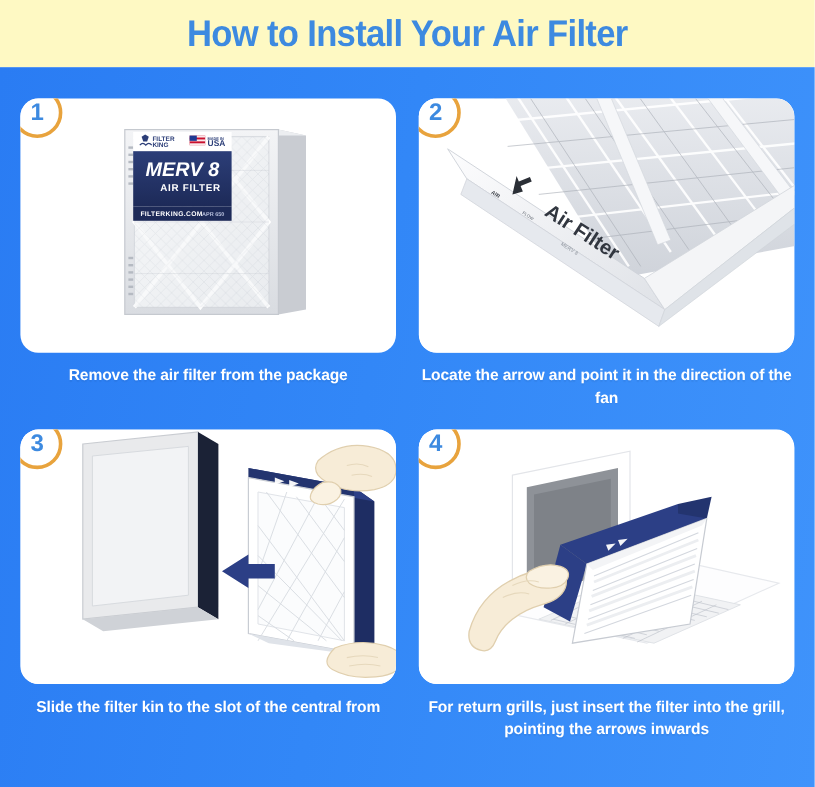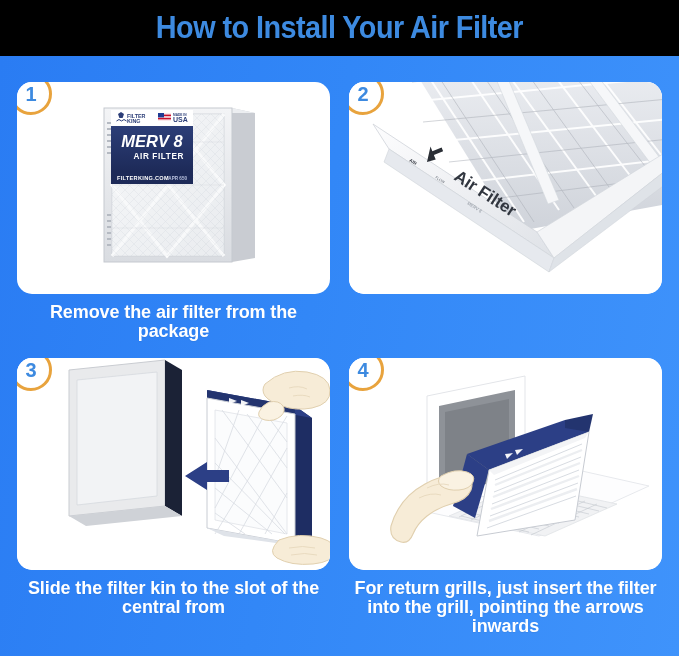--- a/index.html
+++ b/index.html
@@ -6,21 +6,21 @@
   body{
     width:679px;height:656px;overflow:hidden;
     background:#ffffff;
     font-family:"Liberation Sans", sans-serif;
   }
   .page{position:relative;width:679px;height:656px;background:#ffffff;}
 
   
   .header{
     position:absolute;left:0;top:0;width:679px;height:56px;
-    background:#000000;
+    background:#fef9c3;
     display:flex;align-items:center;justify-content:center;
   }
   .header-title{
     font-size:31px;font-weight:bold;color:#3d8ae0;
     letter-spacing:-0.6px;
     transform:scaleX(0.93);
     white-space:nowrap;
     font-family:"Liberation Sans", sans-serif;
   }
 
@@ -59,21 +59,21 @@
     z-index:20;
     font-size:20px;font-weight:bold;color:#3d8ae0;
     font-family:"Liberation Sans", sans-serif;
   }
 
   .caption{
     width:313px;
     margin-top:9px;
     text-align:center;
     color:#ffffff;
-    font-size:18px;
+    font-size:13px;
     font-weight:bold;
     line-height:19px;
     letter-spacing:-0.1px;
     text-shadow:0 1px 1px rgba(0,0,0,0.06);
   }
 
   .art{position:absolute;left:0;top:0;width:313px;height:212px;}
 
   
   .nolabel{pointer-events:none;}
@@ -245,20 +245,21 @@
                 <polygon points="0,0 13,9 8,9 8,19 4,19 4,9 -1,9" fill="#2b2f36" transform="rotate(-145)"></polygon>
               </g>
               <text transform="translate(60,79) rotate(33)" font-family="Liberation Sans, sans-serif" font-size="4.5" font-weight="bold" fill="#3c414a">AIR</text>
               <text transform="translate(86,96) rotate(33)" font-family="Liberation Sans, sans-serif" font-size="3.6" fill="#6a707a">FLOW</text>
 
               <text transform="translate(104,97) rotate(33)" font-family="Liberation Sans, sans-serif" font-size="17" font-weight="bold" fill="#31363f">Air Filter</text>
               <text transform="translate(118,122) rotate(33)" font-family="Liberation Sans, sans-serif" font-size="4.4" fill="#8d939c">MERV 8</text>
             </g>
           </svg>
         </div>
+        <div class="caption">Locate the arrow and point it in the direction of the fan</div>
       </div>
 
       <div class="cell cell-3">
         <div class="card">
           <div class="badge">
             <span>3</span>
           </div>
 
           <svg class="art" viewBox="0 0 313 212">
             <defs>

